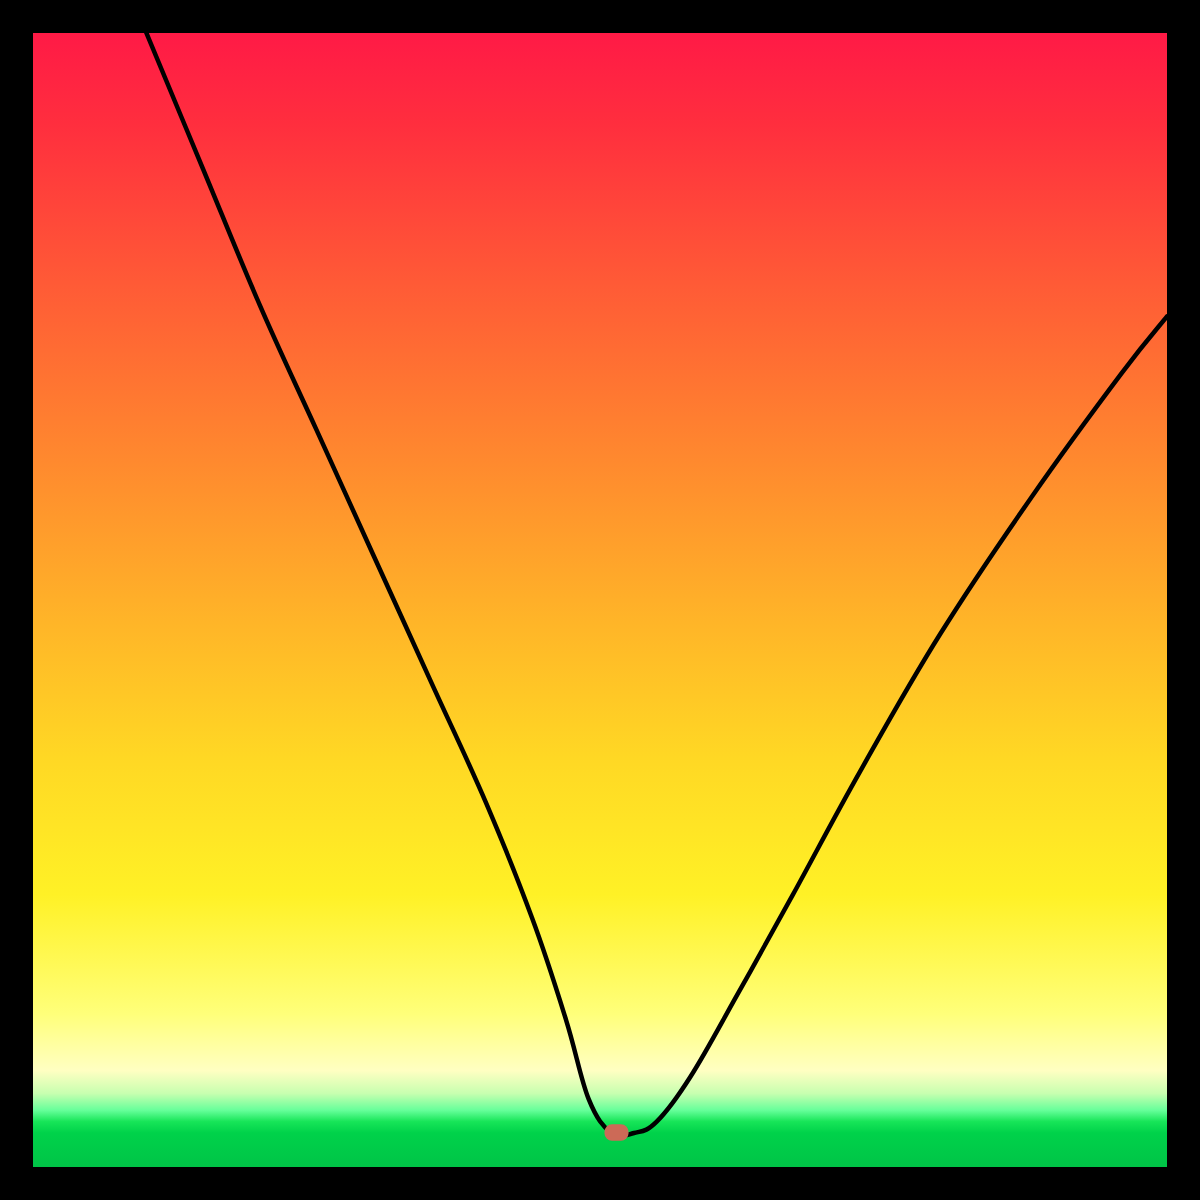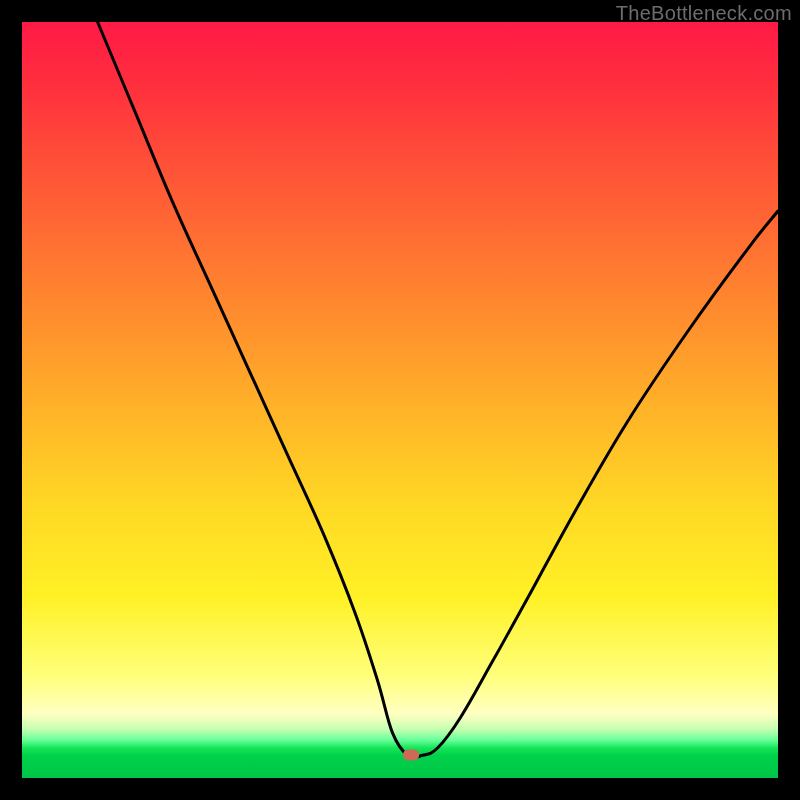--- a/index.html
+++ b/index.html
@@ -70,21 +70,20 @@
     background: #cc6a57;
     z-index: 4;
     transform: translate(-50%, -50%);
   }
 </style>
 </head>
 <body>
 
 <div class="frame">
 
-  <div class="watermark">TheBottleneck.com</div>
 
   <div class="plot-area">
 
     <svg class="curve" viewBox="0 0 756 756" preserveAspectRatio="none">
       <path fill="none" stroke="#000" stroke-width="3" stroke-linecap="round" stroke-linejoin="round" d="M 75.6 0.0 C 82.4 16.3, 99.8 58.1, 113.4 90.7 C 127.0 123.4, 137.6 150.1, 151.2 181.4 C 164.8 212.7, 175.4 234.7, 189.0 264.6 C 202.6 294.5, 213.2 317.8, 226.8 347.8 C 240.4 377.7, 251.0 401.0, 264.6 430.9 C 278.2 460.9, 290.2 485.5, 302.4 514.1 C 314.6 542.7, 323.1 563.8, 332.6 589.7 C 342.2 615.5, 348.5 635.9, 355.3 657.7 C 362.1 679.5, 365.0 697.0, 370.4 710.6 C 375.9 724.2, 380.1 729.2, 385.6 733.3 C 391.0 737.4, 395.2 734.7, 400.7 733.3 C 406.1 732.0, 409.0 732.6, 415.8 725.8 C 422.6 719.0, 429.0 710.5, 438.5 695.5 C 448.0 680.6, 456.5 664.4, 468.7 642.6 C 481.0 620.8, 491.6 601.8, 506.5 574.6 C 521.5 547.3, 534.2 522.7, 551.9 491.4 C 569.6 460.1, 584.4 433.3, 604.8 400.7 C 625.2 368.0, 643.5 341.3, 665.3 310.0 C 687.1 278.7, 709.4 248.6, 725.8 226.8 C 742.1 205.0, 750.6 195.8, 756.0 189.0"></path>
     </svg>
 
     <div class="marker" style="left: 51.5%; top: 97%;"></div>
 
   </div>

